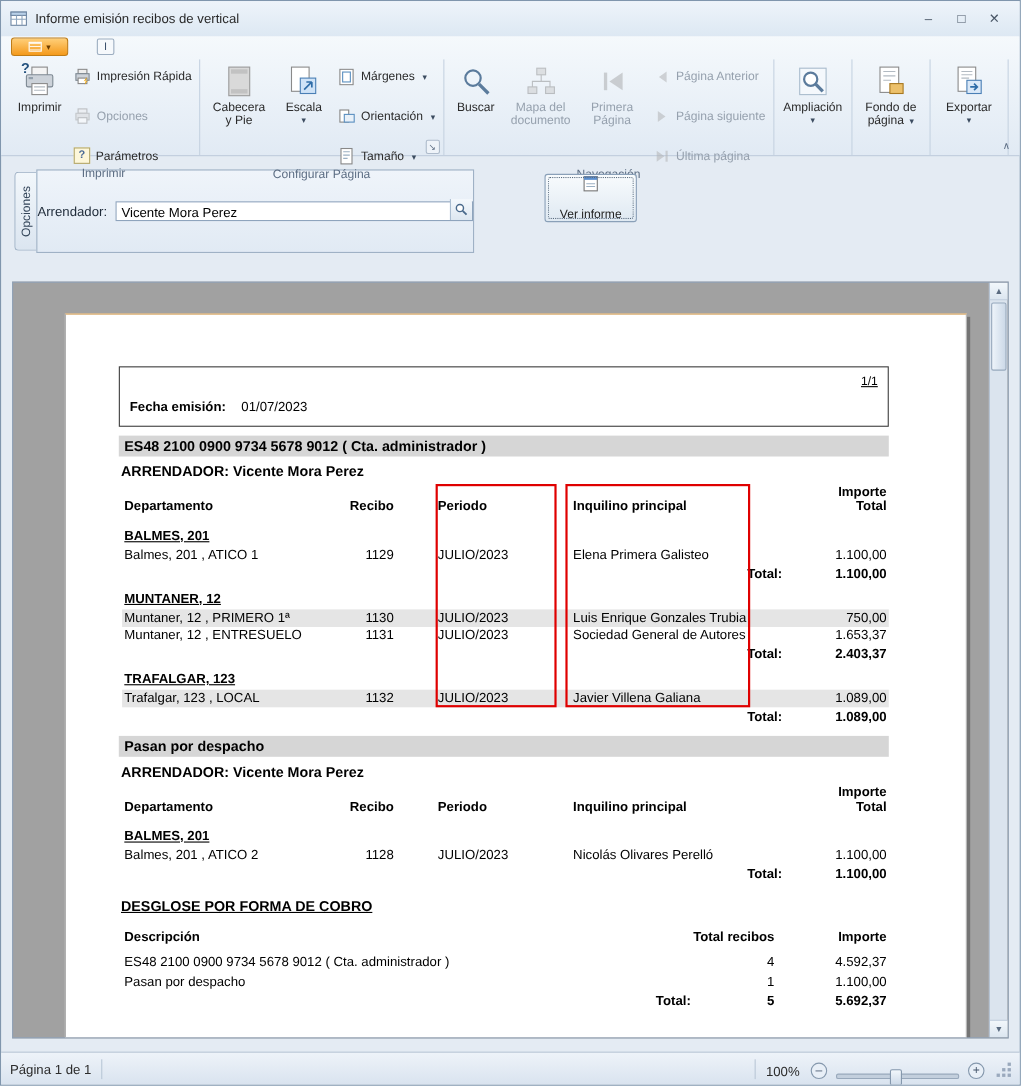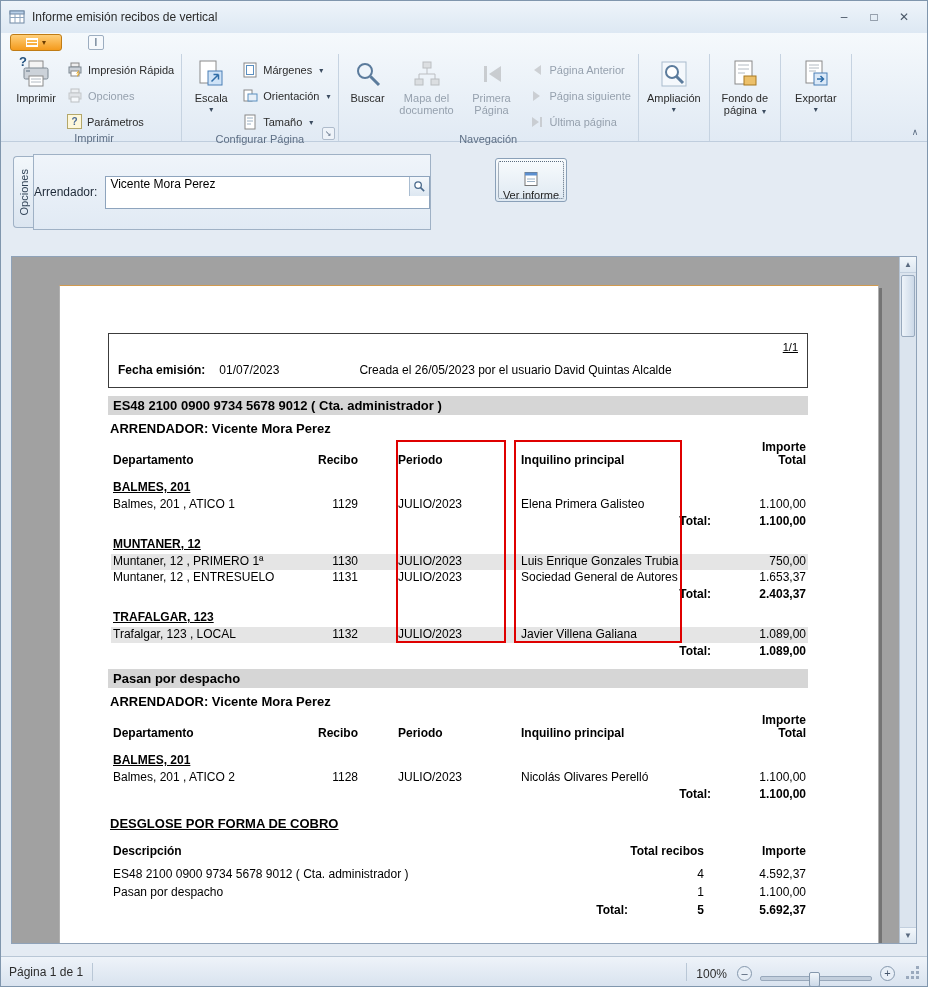--- a/index.html
+++ b/index.html
@@ -35,48 +35,48 @@
   .bbtn { width:62px; min-height:70px; display:flex; flex-direction:column; align-items:center;
     text-align:center; font-size:11px; color:#2b2b2b; padding-top:4px; gap:2px; border-radius:3px; cursor:default; }
   .bbtn.narrow { width:50px; }
   .bbtn .lbl { line-height:12px; }
   .pre { white-space:pre-line; }
   .ic32 { width:32px; height:32px; flex:none; }
   .ic16 { width:16px; height:16px; flex:none; }
   .rel { position:relative; }
   .q { position:absolute; left:-1px; top:-4px; font-weight:bold; font-size:13px; color:#24527f; }
   .arw-below { font-size:8px; color:#3c4c60; line-height:7px; }
-  .sstack { display:flex; flex-direction:column; gap:8px; padding-top:7px; }
+  .sstack { display:flex; flex-direction:column; gap:18px; padding-top:7px; }
   .sbtn { display:flex; align-items:center; gap:5px; font-size:11px; color:#2b2b2b; padding:1px 3px; cursor:default; }
   .sbtn .arw, .fondo-arw { font-size:8px; color:#3c4c60; margin-left:2px; }
   .disabled { color:#96a1ae; }
   .disabled svg { opacity:.55; filter:grayscale(.9); }
   .qbox { width:15px; height:15px; border:1px solid #b3a76a; background:#fdf7da; text-align:center;
     line-height:14px; font-size:10px; font-weight:bold; color:#4a6a96; }
   .launcher { position:absolute; right:3px; bottom:1px; width:13px; height:13px; border:1px solid #aebbcb;
     background:#eef3f9; font-size:8px; line-height:11px; text-align:center; color:#5d6e84; border-radius:2px; }
   .collapse-btn { position:absolute; right:4px; bottom:2px; width:16px; height:14px; text-align:center;
     line-height:12px; color:#5d6e84; font-size:9px; border:1px solid transparent; }
   
   .opts-row { display:flex; align-items:flex-start; padding:12px 10px 0 12px; height:100px; }
   .opts-tab { width:20px; height:72px; margin-top:2px; border:1px solid #9fb1c5; border-right:none;
     border-radius:4px 0 0 4px; background:linear-gradient(#f2f7fb,#dbe5f0);
     display:flex; align-items:center; justify-content:center; }
   .opts-tab span { writing-mode:vertical-rl; transform:rotate(180deg); font-size:11px; color:#324458; }
   .opts-box { width:398px; height:76px; border:1px solid #9fb1c5; background:linear-gradient(#eff4fa,#e1eaf4);
     display:flex; align-items:center; padding:0 0; gap:8px; }
   .opts-label { font-size:12px; color:#1e2a38; }
-  .field { flex:1; height:33px; background:#fff; border:1px solid #8ea4bd; display:flex; align-items:flex-start; }
+  .field { flex:1; height:18px; background:#fff; border:1px solid #8ea4bd; display:flex; align-items:flex-end; }
   .field input { flex:1; border:none; outline:none; font-family:"Liberation Sans",sans-serif; font-size:12px;
     padding:0 4px; background:transparent; color:#000; }
   .field-btn { width:20px; height:19px; border-left:1px solid #aabdd1; background:linear-gradient(#f4f8fc,#dde7f1);
     display:flex; align-items:center; justify-content:center; }
-  .verinforme { margin-left:64px; margin-top:4px; width:72px; height:44px; border:1px solid #8aa0b8; border-radius:3px;
+  .verinforme { margin-left:64px; margin-top:4px; width:84px; height:44px; border:1px solid #8aa0b8; border-radius:3px;
     background:linear-gradient(#f8fbfd,#dfe9f2); position:relative;
-    display:flex; flex-direction:column; align-items:center; justify-content:flex-end; gap:2px; font-size:11px; color:#222; }
+    display:flex; flex-direction:column; align-items:center; justify-content:space-between; gap:2px; font-size:11px; color:#222; }
   .verinforme .dotted { position:absolute; inset:2px; border:1px dotted #5a6b7e; border-radius:2px; pointer-events:none; }
   
   .preview { position:absolute; left:10px; right:10px; top:255px; bottom:42px;
     background:#a1a1a1; border:1px solid #8fa2b8; overflow:hidden; }
   .vscroll { position:absolute; top:0; right:0; bottom:0; width:17px; background:#dbe4ee;
     border-left:1px solid #b5c3d3; display:flex; flex-direction:column; }
   .vs-btn { height:16px; text-align:center; font-size:8px; color:#5a6b80; line-height:16px;
     background:linear-gradient(#f2f7fb,#dce6f0); border-bottom:1px solid #c2cfde; }
   .vs-btn.bottom { border-top:1px solid #c2cfde; border-bottom:none; }
   .vs-track { flex:1; position:relative; }
@@ -211,20 +211,31 @@
             <div class="qbox">?</div>
             <span>Parámetros</span>
           </div>
         </div>
       </div>
       <div class="rgroup-cap">Imprimir</div>
     </div>
 
     <div class="rgroup">
       <div class="rgroup-body">
+        <div class="bbtn">
+          <div class="ic32">
+            <svg viewBox="0 0 32 32" width="32" height="32">
+                <rect x="7" y="3" width="19" height="26" fill="#d9d9d9" stroke="#9a9a9a"></rect>
+                <rect x="9" y="5" width="15" height="4" fill="#c2c2c2"></rect>
+                <rect x="9" y="23" width="15" height="4" fill="#c2c2c2"></rect>
+              </svg>
+          </div>
+          <span class="lbl pre">Cabecera
+y Pie</span>
+        </div>
         <div class="bbtn narrow">
           <div class="ic32">
             <svg viewBox="0 0 32 32" width="32" height="32">
                 <rect x="5" y="3" width="16" height="22" fill="#fff" stroke="#8a8a8a"></rect>
                 <rect x="13" y="13" width="14" height="14" fill="#cfe3f7" stroke="#4a7fb5"></rect>
                 <path d="M16.5 23.5l7-7M23.5 16.5v5M23.5 16.5h-5" stroke="#2f6da8" fill="none" stroke-width="1.5"></path>
               </svg>
           </div>
           <span class="lbl">Escala</span>
           <span class="arw-below">▾</span>
@@ -418,21 +429,20 @@
 <div class="preview">
   <div class="page">
 
     <div class="rep-hbox">
       <div class="rep-title-row">
         <span class="rep-pagenum">1/1</span>
       </div>
       <div class="rep-fecha">
         <span class="b">Fecha emisión:</span>
         <span class="v">01/07/2023</span>
-        <span class="c">Creada el 26/05/2023  por el usuario David Quintas Alcalde</span>
       </div>
     </div>
 
     <div class="rep-band">ES48 2100 0900 9734 5678 9012 ( Cta. administrador )</div>
     <div class="rep-arr">ARRENDADOR: Vicente Mora Perez</div>
 
     <div class="rtable">
       <div class="rrow rhead">
         <div>Departamento</div>
         <div class="c-rec">Recibo</div>

